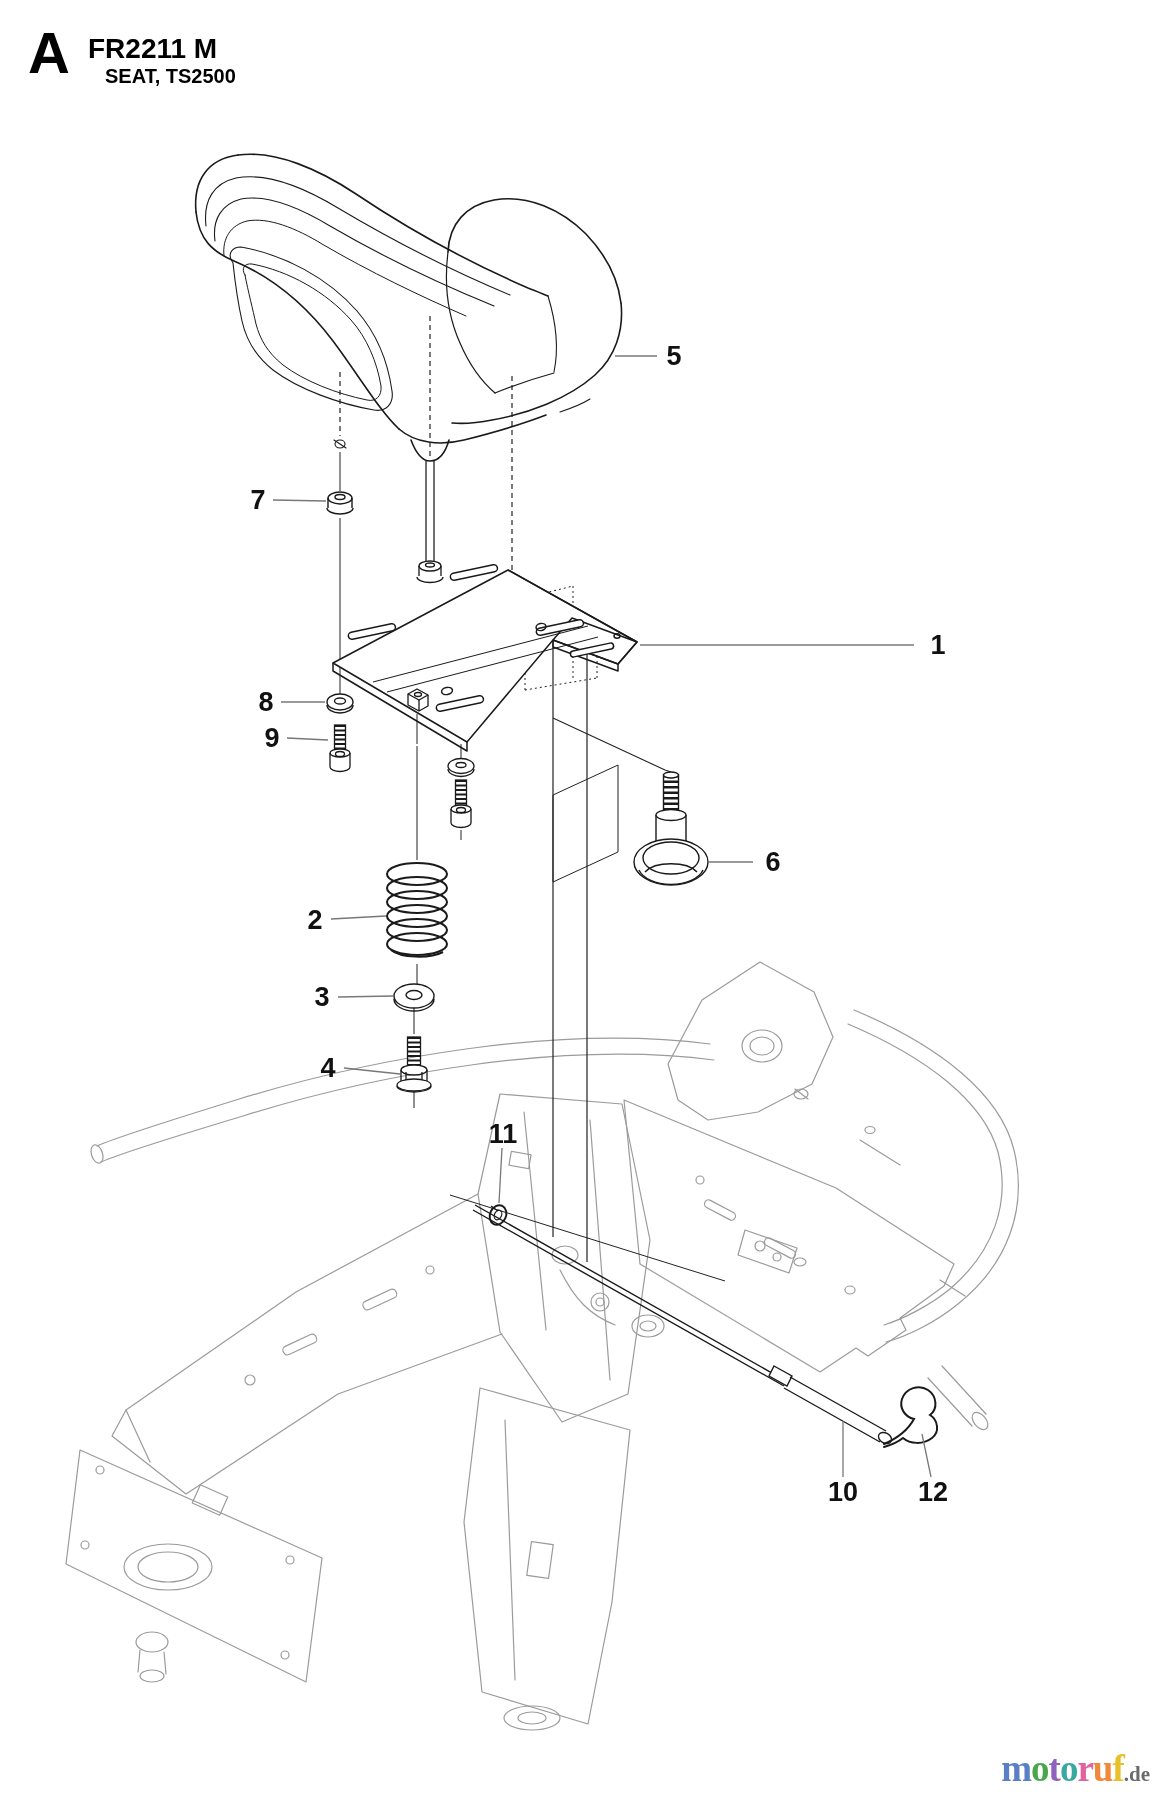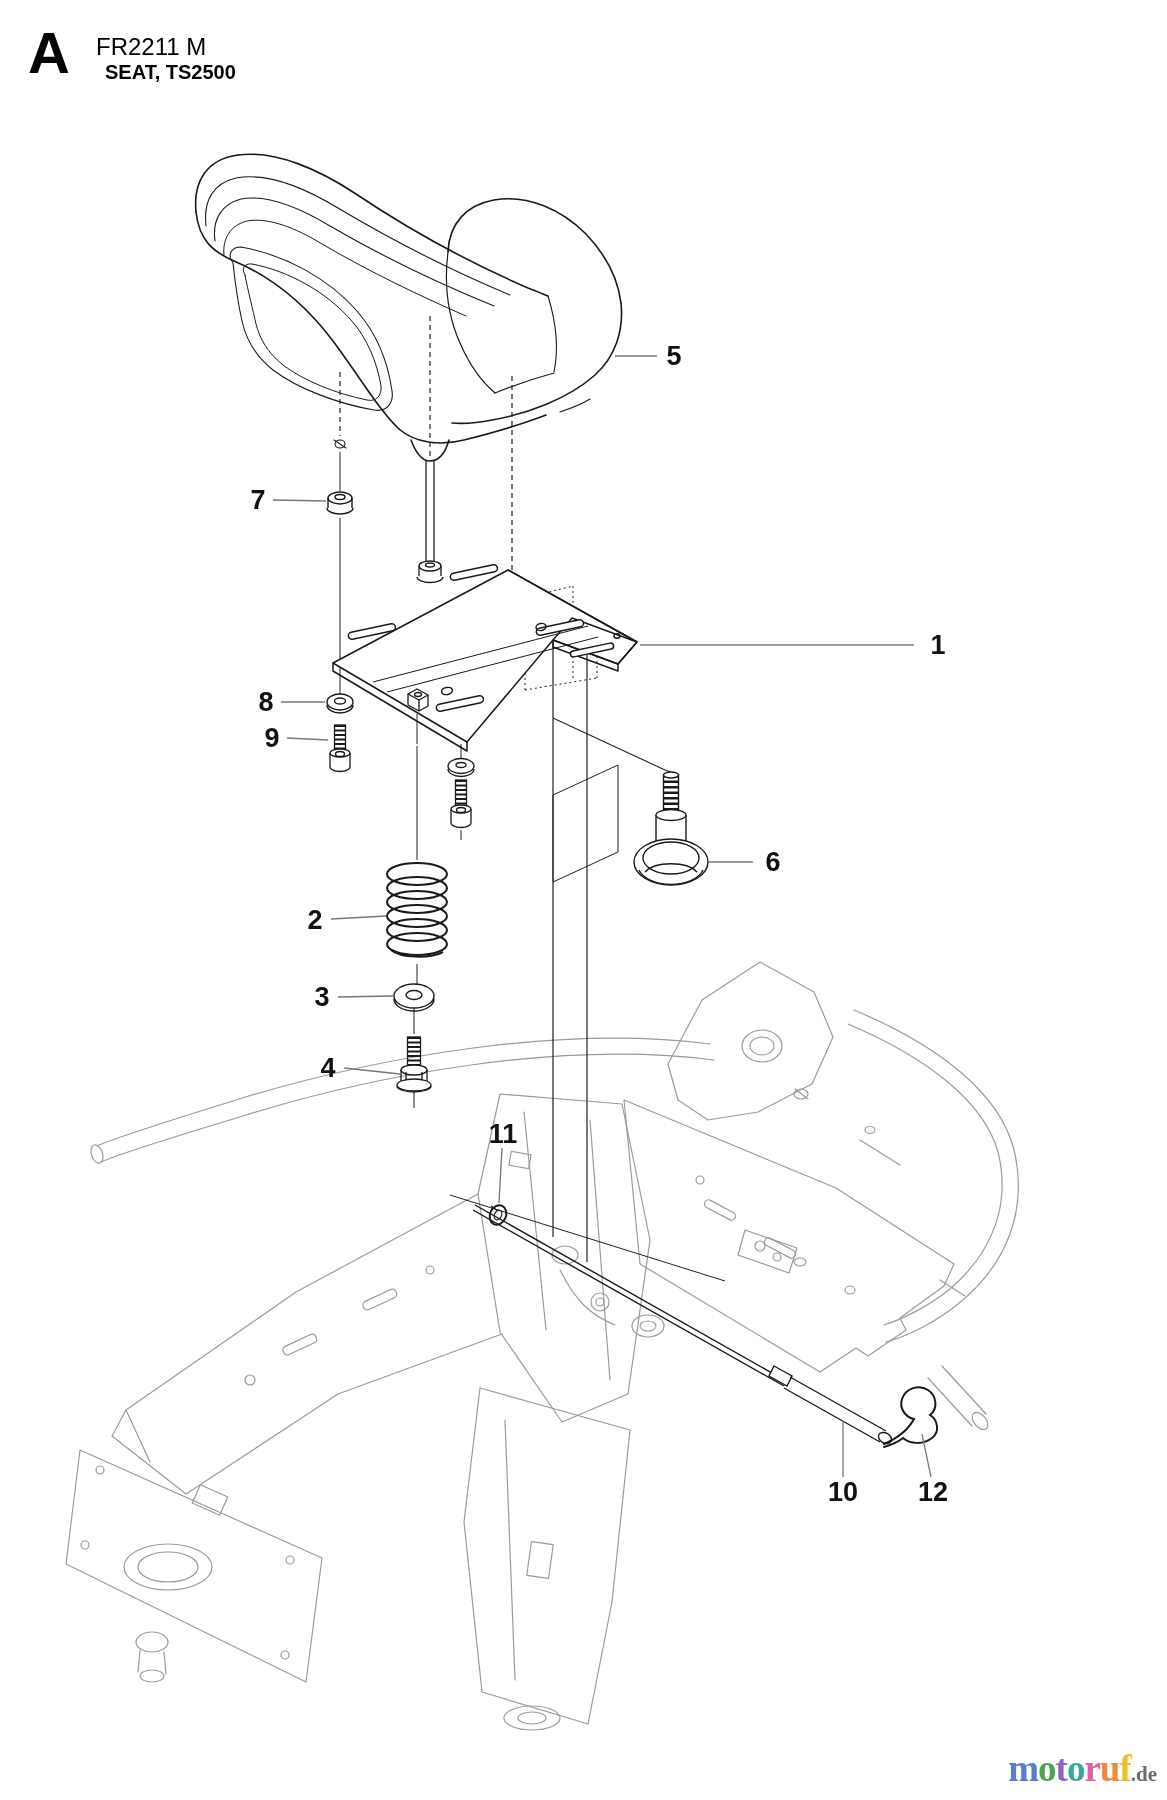--- a/index.html
+++ b/index.html
@@ -1,25 +1,25 @@
 <!DOCTYPE html>
 <html><head>
 <meta charset="utf-8">
 <style>
   html,body{margin:0;padding:0;background:#fff;}
   .stage{position:relative;width:1167px;height:1800px;background:#fff;overflow:hidden;
          font-family:"Liberation Sans", sans-serif;}
   .hdr-letter{position:absolute;left:28px;top:24px;font-size:58px;font-weight:bold;color:#000;line-height:1;}
   .hdr-block{position:absolute;left:88px;top:33px;color:#000;}
-  .hdr-model{font-size:24px;font-weight:normal;line-height:1.15;margin-left:8px;}
+  .hdr-model{font-size:28px;font-weight:bold;line-height:1.15;}
   .hdr-section{font-size:20px;font-weight:bold;line-height:1.15;margin-left:17px;}
   svg{position:absolute;left:0;top:0;}
   .callout-num{font-family:"Liberation Sans",sans-serif;font-size:27px;font-weight:bold;
                text-anchor:middle;dominant-baseline:central;}
-  .watermark{position:absolute;right:10px;bottom:10px;font-family:"Liberation Serif",serif;
+  .watermark{position:absolute;right:17px;bottom:10px;font-family:"Liberation Serif",serif;
              font-weight:bold;font-size:37px;letter-spacing:-1px;white-space:nowrap;}
   .watermark .tld{font-size:21px;font-weight:bold;letter-spacing:0;}
 </style>
 </head>
 <body>
 
 <div class="stage">
 
   <div class="hdr-letter">A</div>
   <div class="hdr-block">

